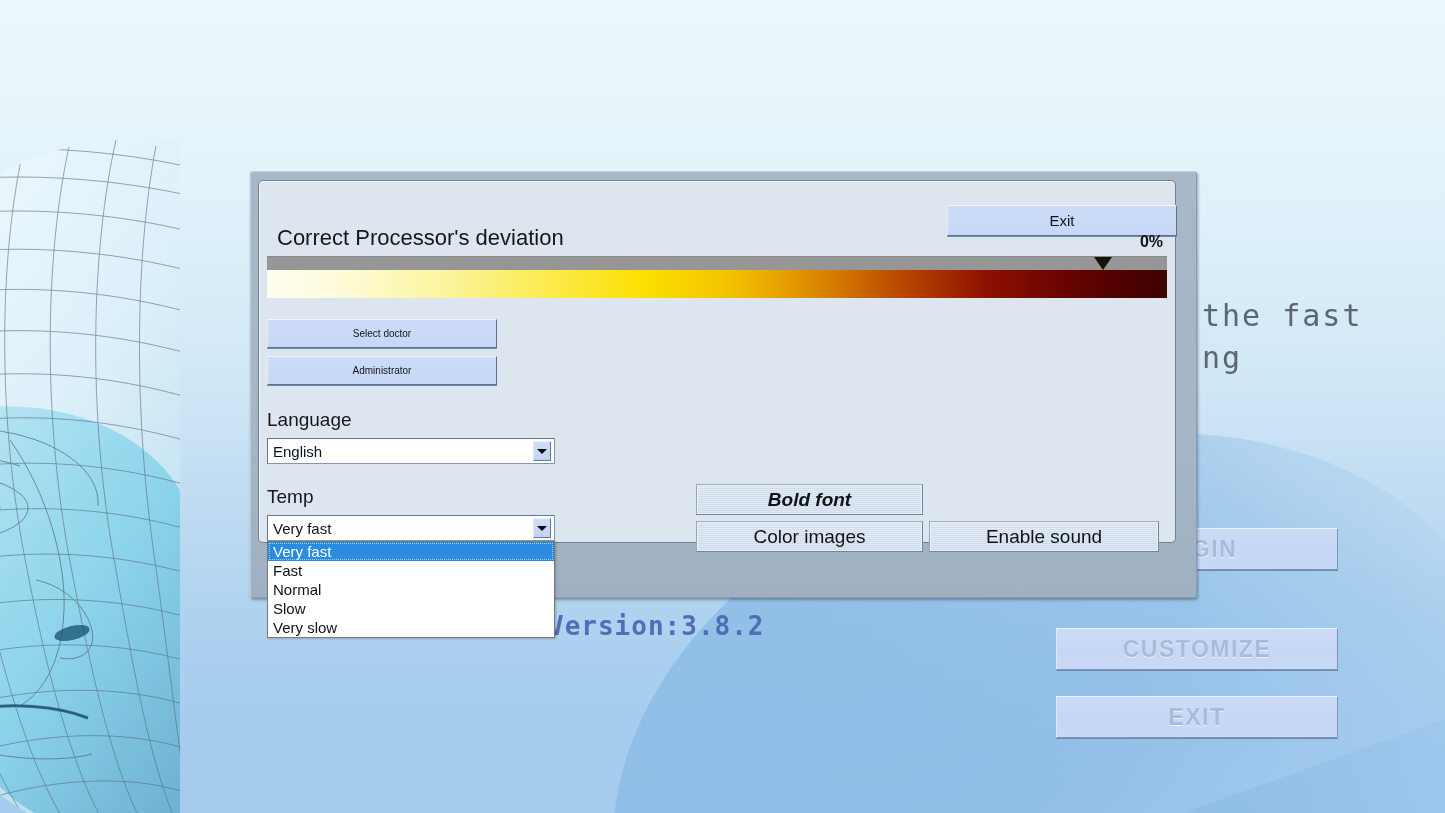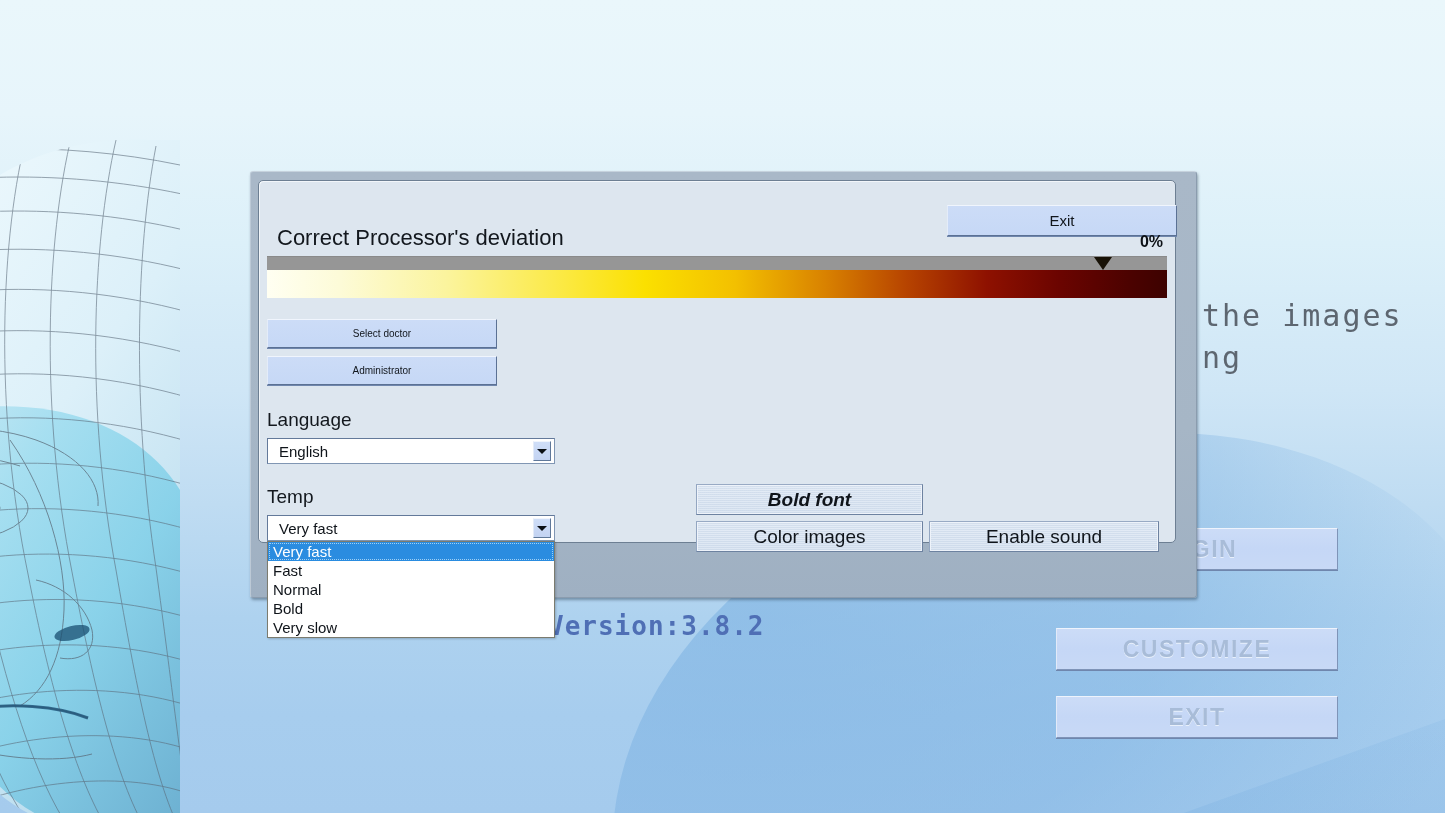--- a/index.html
+++ b/index.html
@@ -242,21 +242,21 @@
     border: 1px solid #8096b3;
     border-top-color: #5d7characters;
     border-top-color: #63799a;
     border-left-color: #63799a;
     box-sizing: border-box;
     display: flex;
     align-items: center;
   }
   .combo .value {
     flex: 1;
-    padding-left: 11px;
+    padding-left: 5px;
     font-size: 15px;
     color: #0f141a;
     white-space: nowrap;
     overflow: hidden;
   }
   .combo .arrow-btn {
     width: 18px;
     height: 20px;
     margin-right: 3px;
     background: linear-gradient(to bottom, #cfdef8, #c3d3f2);
@@ -381,21 +381,21 @@
         <circle cx="100" cy="388" r="4" fill="#cfeee0" opacity="0.8"></circle>
         <path d="M42,398 C58,372 126,370 142,396 C126,420 58,422 42,398" fill="none" stroke="#41525f" stroke-width="1.4"></path>
         <rect x="108" y="390" width="28" height="9" fill="#7fd8b4" opacity="0.6"></rect>
       </g>
 
       <ellipse cx="222" cy="523" rx="18" ry="7" fill="#1a4f72" opacity="0.75" transform="rotate(-14 222 523)"></ellipse>
       <path d="M118,600 C160,592 208,596 238,608" fill="none" stroke="#1d5278" stroke-width="3" opacity="0.8"></path>
     </svg>
   </div>
 
-  <div class="bg-text" style="left:1202px; top:298px;">the images</div>
+  <div class="bg-text" style="left:1202px; top:298px;">the fast</div>
   <div class="bg-text" style="left:1202px; top:340px;">ng</div>
 
   <div class="bg-btn" style="left:1056px; top:528px; width:280px; height:40px;">
     <span>LOGIN</span>
   </div>
   <div class="bg-btn" style="left:1056px; top:628px; width:280px; height:40px;">
     <span>CUSTOMIZE</span>
   </div>
   <div class="bg-btn" style="left:1056px; top:696px; width:280px; height:40px;">
     <span>EXIT</span>
@@ -438,21 +438,21 @@
         <span class="value">Very fast</span>
         <span class="arrow-btn">
             <i class="arrow-glyph"></i>
           </span>
       </div>
 
       <div class="dropdown-list" style="left:8px; top:360px; width:288px;">
         <div class="dd-item selected">Very fast</div>
         <div class="dd-item">Fast</div>
         <div class="dd-item">Normal</div>
-        <div class="dd-item">Bold</div>
+        <div class="dd-item">Slow</div>
         <div class="dd-item">Very slow</div>
       </div>
 
       <div class="toggle-btn italic" style="left:437px; top:303px; width:225px; height:29px;">
         <span>Bold font</span>
       </div>
       <div class="toggle-btn" style="left:437px; top:340px; width:225px; height:29px;">
         <span>Color images</span>
       </div>
       <div class="toggle-btn" style="left:670px; top:340px; width:228px; height:29px;">

